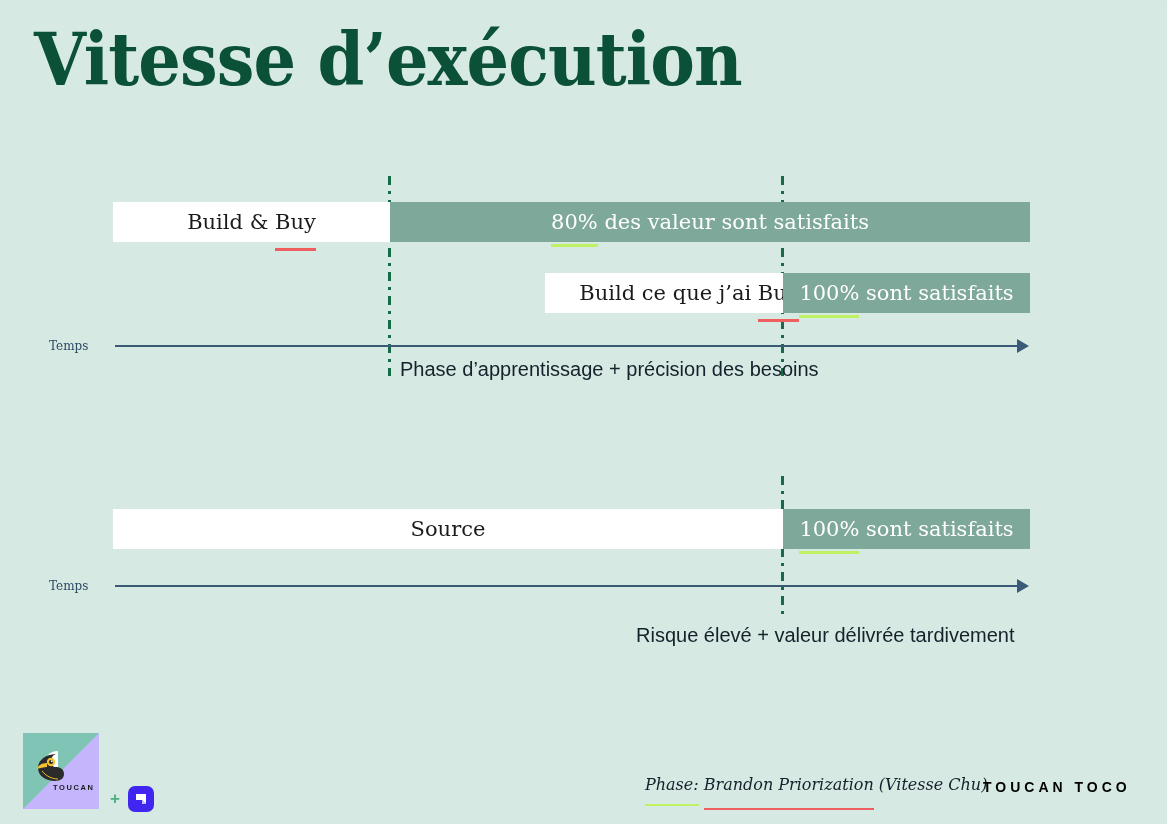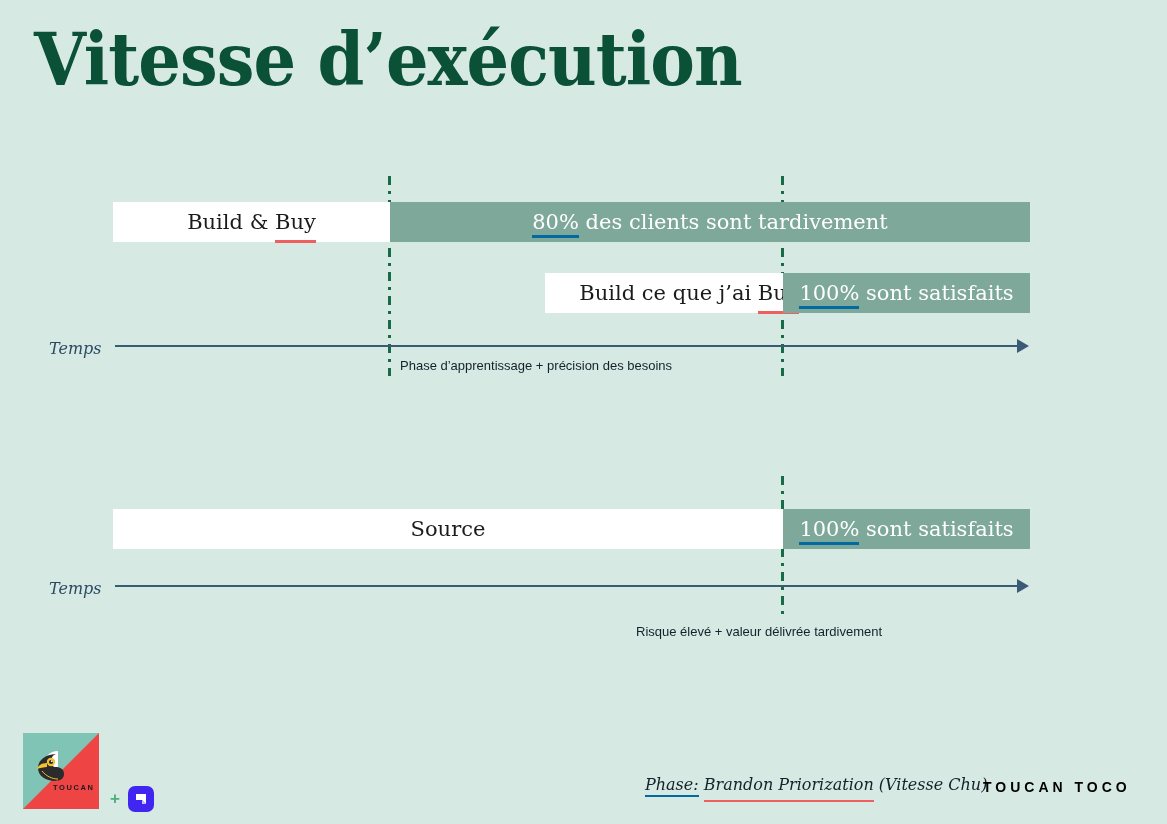--- a/index.html
+++ b/index.html
@@ -57,78 +57,77 @@
     white-space: nowrap;
   }
   .bar-label-light {
     font-family: "DejaVu Serif", "Liberation Serif", serif;
     font-size: 21px;
     color: #ffffff;
     white-space: nowrap;
   }
   .u-red {
     border-bottom: 3px solid #ef5f5f;
-    padding-bottom: 6px;
+    padding-bottom: 14px;
     text-align: right;
   }
   .u-orange {
-    border-bottom: 3px solid #0369a1;
-    padding-bottom: 1px;
+    border-bottom: 3px solid #bef264;
+    padding-bottom: 10px;
   }
 
   
   .vline {
     position: absolute;
     width: 3px;
     background-image: linear-gradient(
         to bottom,
         #176b47 0px, #176b47 9px,
         transparent 9px, transparent 15px,
         #176b47 15px, #176b47 18px,
         transparent 18px, transparent 24px);
     background-size: 3px 24px;
     background-repeat: repeat-y;
   }
 
   
   .axis-label {
     position: absolute;
     font-family: "DejaVu Serif", "Liberation Serif", serif;
-    font-size: 16px;
+    font-size: 12px;
     color: #2c4a63;
-    font-style: italic;
   }
   .axis-line {
     position: absolute;
     height: 2px;
     background: #3a5a78;
   }
   .axis-arrow {
     position: absolute;
     width: 0; height: 0;
     border-top: 7px solid transparent;
     border-bottom: 7px solid transparent;
     border-left: 12px solid #3a5a78;
   }
 
   
   .caption {
     position: absolute;
     font-family: "Liberation Sans", sans-serif;
-    font-size: 13px;
+    font-size: 20px;
     color: #15212b;
     white-space: nowrap;
   }
 
   
   .logo-box {
     position: absolute;
     left: 23px; top: 733px;
     width: 76px; height: 76px;
-    background: #ef4444;
+    background: #c4b5fd;
     overflow: hidden;
   }
   .logo-tri {
     position: absolute;
     left: 0; top: 0;
     width: 0; height: 0;
     border-top: 76px solid #7fc4b4;
     border-right: 76px solid transparent;
   }
   .logo-bird {
@@ -195,21 +194,21 @@
 
   <div class="title">Vitesse d’exécution</div>
 
   <div class="vline" style="left:388px; top:176px; height:200px;"></div>
   <div class="vline" style="left:781px; top:176px; height:200px;"></div>
 
   <div class="bar bar-white" style="left:113px; top:202px; width:277px;">
     <span class="bar-label"><span>Build &amp; </span><span class="u-red">Buy</span></span>
   </div>
   <div class="bar bar-green" style="left:390px; top:202px; width:640px;">
-    <span class="bar-label-light"><span class="u-orange">80%</span><span> des clients sont tardivement</span></span>
+    <span class="bar-label-light"><span class="u-orange">80%</span><span> des valeur sont satisfaits</span></span>
   </div>
 
   <div class="bar bar-white" style="left:545px; top:273px; width:288px;">
     <span class="bar-label"><span>Build ce que j’ai </span><span class="u-red">Buy</span></span>
   </div>
   <div class="bar bar-green" style="left:783px; top:273px; width:247px;">
     <span class="bar-label-light"><span class="u-orange">100%</span><span> sont satisfaits</span></span>
   </div>
 
   <div class="axis-label" style="left:49px; top:339px;">Temps</div>

